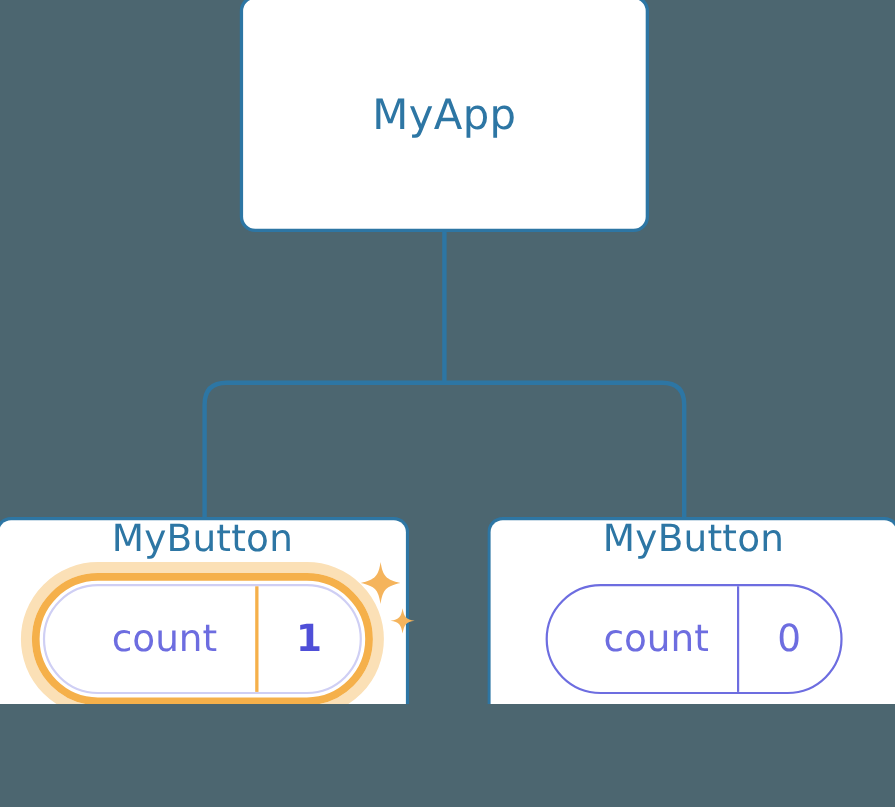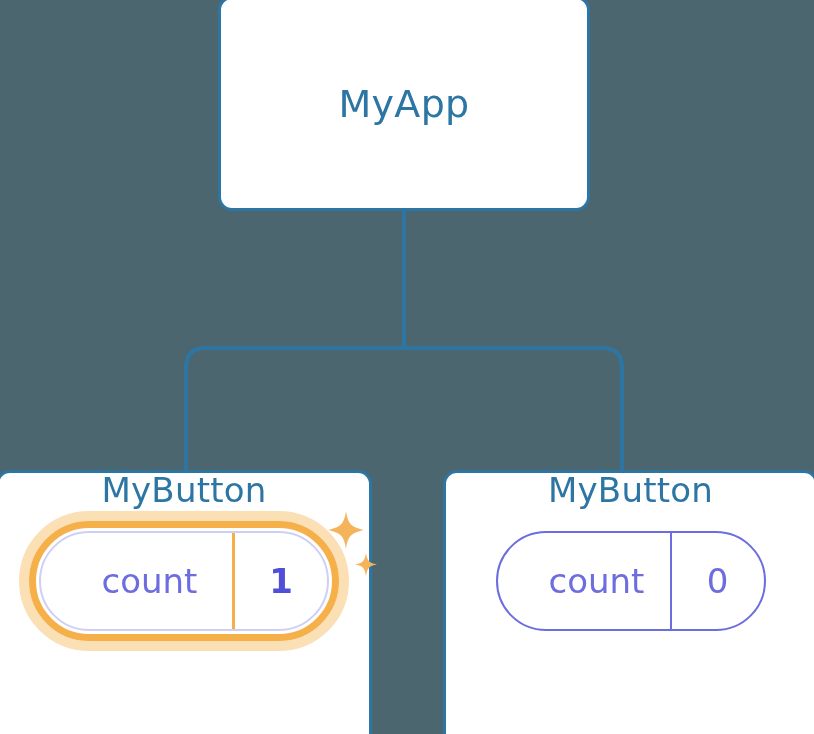--- a/index.html
+++ b/index.html
@@ -6,21 +6,21 @@
     margin: 0;
     padding: 0;
     background: #4c6670;
   }
   body {
     font-family: "DejaVu Sans", sans-serif;
   }
   #stage {
     position: relative;
     width: 814px;
-    height: 734px;
+    height: 640px;
     background: #4c6670;
     overflow: hidden;
   }
 
   
   #connectors {
     position: absolute;
     left: 0;
     top: 0;
     width: 814px;

